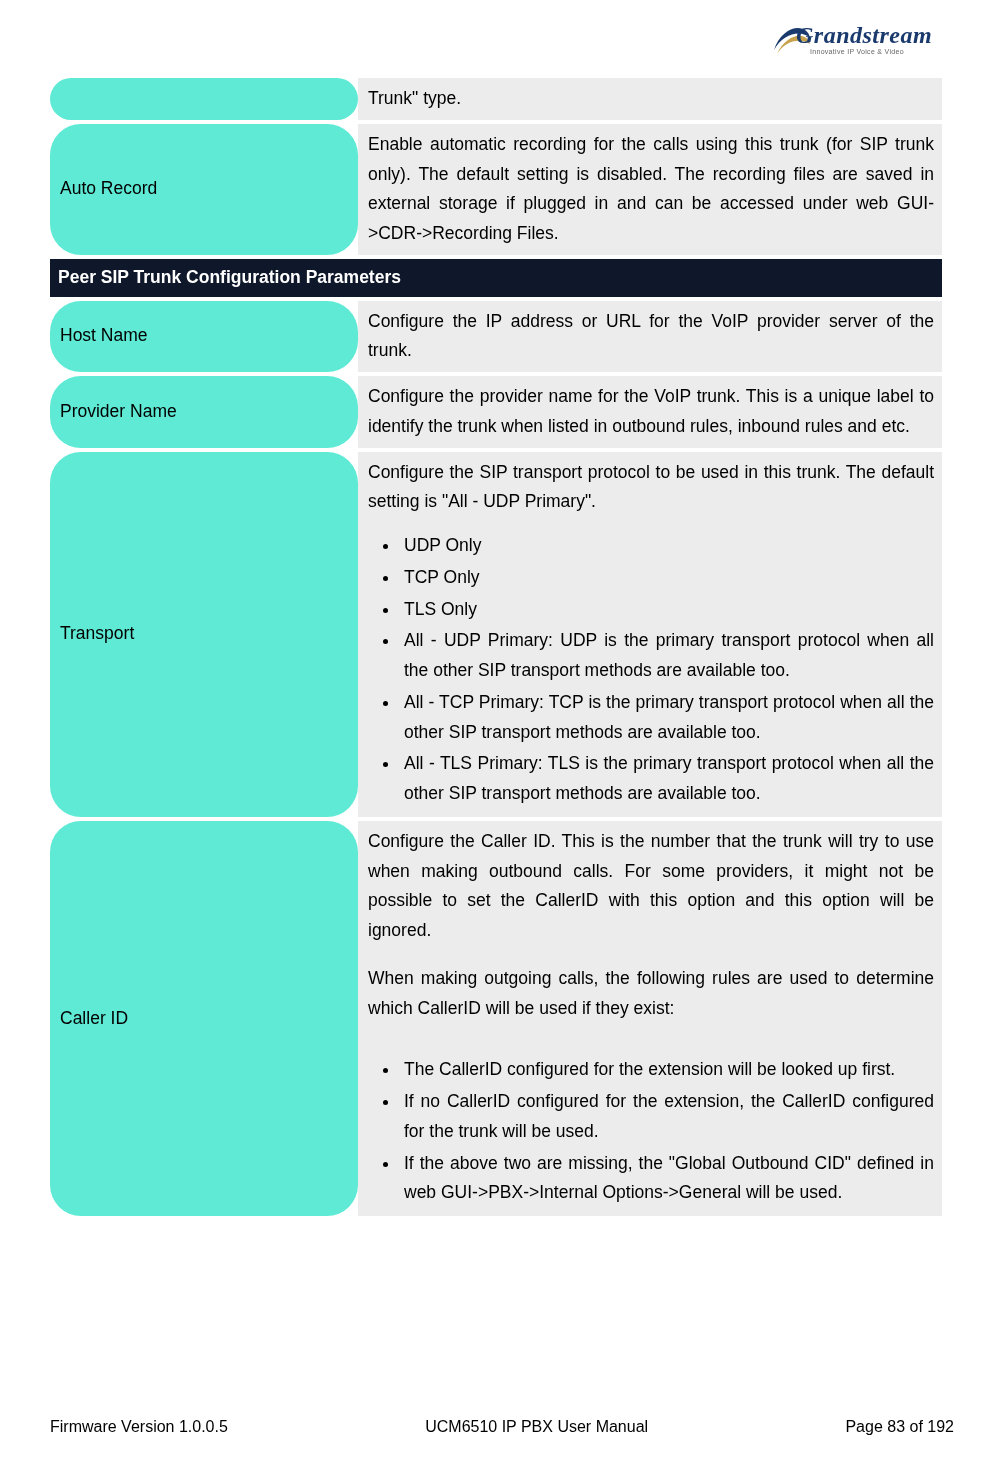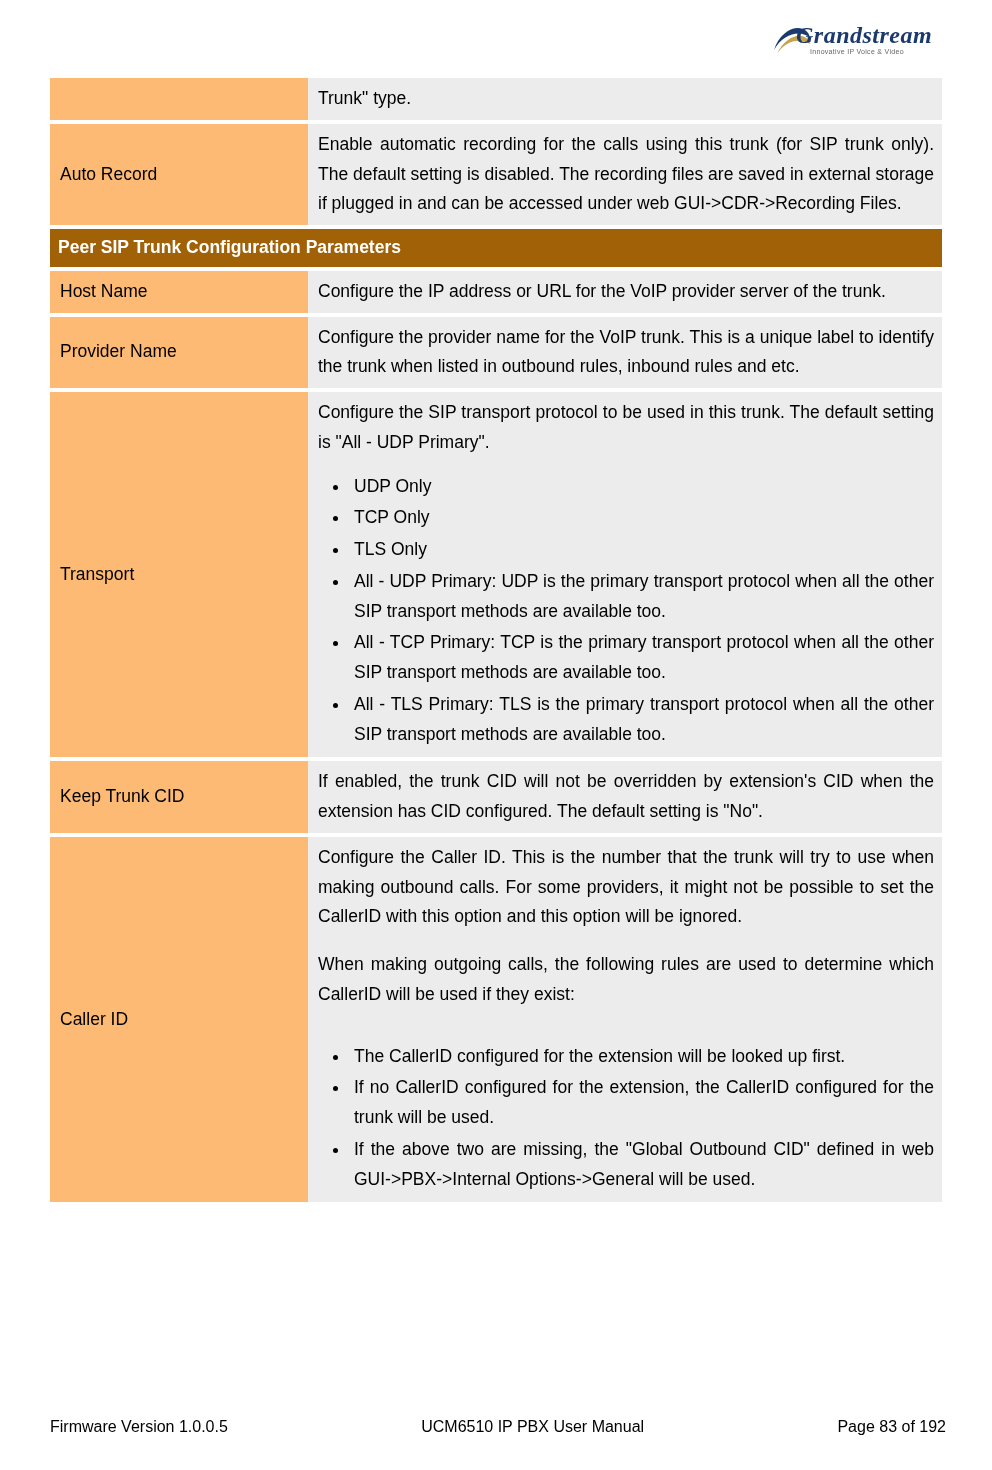--- a/index.html
+++ b/index.html
@@ -56,51 +56,52 @@
     border-collapse: separate;
     border-spacing: 0 4px;
     font-size: 17.5px;
     line-height: 1.7;
   }
   table.cfg td {
     vertical-align: middle;
     padding: 6px 8px 6px 10px;
   }
   table.cfg td.label {
-    width: 258px;
-    background: #fdba74;
+    width: 308px;
+    background: #5eead4;
     vertical-align: middle;
+    border-radius: 31px;
   }
   table.cfg td.desc {
     background: #ececec;
     text-align: justify;
   }
   tr.section td {
-    background: #a16207;
+    background: #0f172a;
     color: #fff;
     font-weight: bold;
     padding: 4px 8px;
   }
   ul.bullets {
     list-style: disc;
     padding-left: 32px;
     margin-top: 14px;
   }
   ul.bullets li {
     padding-left: 4px;
     text-align: justify;
     margin-bottom: 2px;
   }
   .bold { font-weight: normal; }
   .spacer { height: 18px; }
   .footer {
     position: absolute;
     bottom: 34px;
     left: 50px;
-    right: 46px;
+    right: 38px;
     display: flex;
     justify-content: space-between;
     font-size: 16px;
   }
 </style>
 </head>
 <body>
 
 <div class="page">
 
@@ -168,28 +169,20 @@
           <li>UDP Only</li>
           <li>TCP Only</li>
           <li>TLS Only</li>
           <li>All - UDP Primary: UDP is the primary transport protocol when all the other SIP transport methods are available too.</li>
           <li>All - TCP Primary: TCP is the primary transport protocol when all the other SIP transport methods are available too.</li>
           <li>All - TLS Primary: TLS is the primary transport protocol when all the other SIP transport methods are available too.</li>
         </ul>
       </td>
     </tr>
 
-    <tr>
-      <td class="label">
-        <span>Keep Trunk CID</span>
-      </td>
-      <td class="desc">
-        <span>If enabled, the trunk CID will not be overridden by extension's CID when the extension has CID configured. The default setting is "No".</span>
-      </td>
-    </tr>
 
     <tr>
       <td class="label">
         <span>Caller ID</span>
       </td>
       <td class="desc">
         <div>Configure the Caller ID. This is the number that the trunk will try to use when making outbound calls. For some providers, it might not be possible to set the CallerID with this option and this option will be ignored.</div>
         <div class="spacer"></div>
         <div>When making outgoing calls, the following rules are used to determine which CallerID will be used if they exist:</div>
         <div class="spacer"></div>

